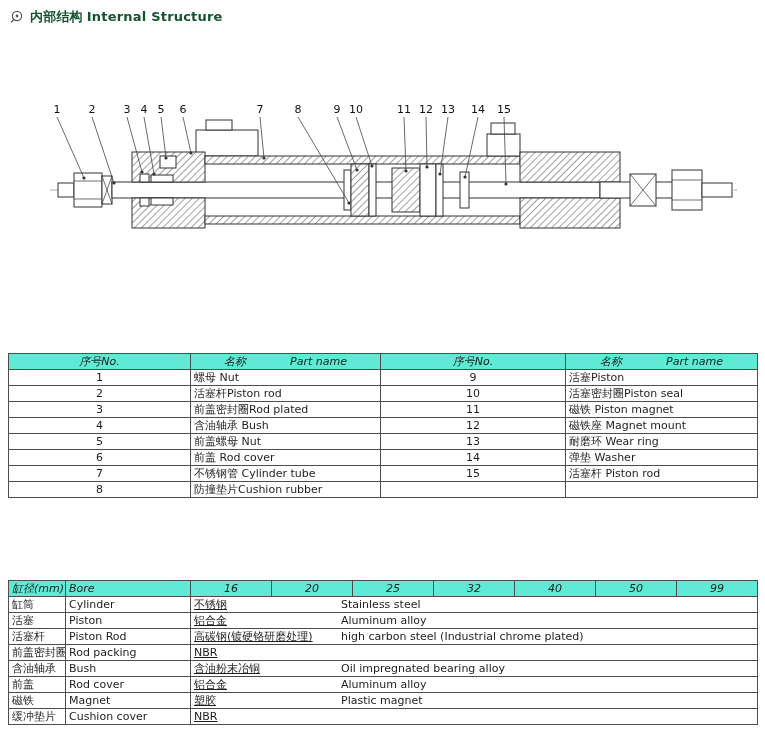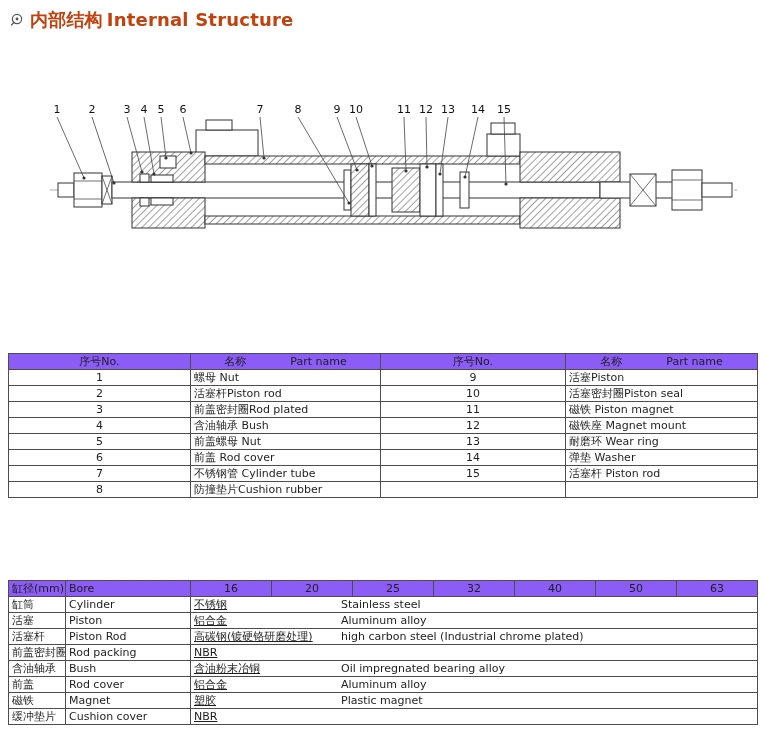--- a/index.html
+++ b/index.html
@@ -6,35 +6,35 @@
   html,body { background:#fff; }
   body {
     width:765px; height:741px;
     font-family:"DejaVu Sans","Liberation Sans",sans-serif;
     color:#222;
   }
   .page { position:relative; width:765px; height:741px; background:#fff; overflow:hidden; }
 
   .header { position:absolute; top:8px; left:9px; display:flex; align-items:center; gap:5px; }
   .hicon { width:16px; height:16px; flex:0 0 auto; }
-  .title { font-size:18px; font-weight:bold; color:#c2410c; letter-spacing:.2px; }
+  .title { font-size:13px; font-weight:bold; color:#14532d; letter-spacing:.2px; }
   .title .en { margin-left:4px; }
 
   .diagram { position:absolute; top:90px; left:0; width:765px; height:232px; }
   .diagram .outline { stroke:#333; stroke-width:1; }
   .diagram .thin { stroke:#333; stroke-width:.7; }
   .callout-num { font-size:11px; fill:#111; text-anchor:middle; }
   .callout-line { stroke:#444; stroke-width:.8; }
   .callout-dot { fill:#333; }
 
   .tbl { position:absolute; left:8px; width:749px; border-collapse:collapse; table-layout:fixed; font-size:11px; color:#1e1e1e; }
   .tbl td, .tbl th { border:1px solid #4d4d4d; height:16px; padding:0 3px; font-weight:normal; white-space:nowrap; overflow:hidden; line-height:15px; }
   .parts { top:353px; }
   .materials { top:580px; }
-  .thead th, .thead td { background:#8b5cf6; }
+  .thead th, .thead td { background:#5eead4;font-style:italic; }
   .c  { text-align:center; }
   .n  { text-align:left; padding-left:12px;margin-top:28px; }
   .nh { text-align:center; }
   .nh .g { margin-left:44px; }
   .zl { padding-left:4px; }
   .el { padding-left:14px; }
   .mat { padding-left:58px; }
   .mat .mz { display:inline-block; min-width:147px;text-decoration:underline; }
 </style>
 </head>
@@ -250,21 +250,21 @@
     <tbody>
         <tr class="thead">
       <td class="zl">缸径(mm)</td>
       <td class="el">Bore</td>
       <td class="c">16</td>
       <td class="c">20</td>
       <td class="c">25</td>
       <td class="c">32</td>
       <td class="c">40</td>
       <td class="c">50</td>
-      <td class="c">63</td>
+      <td class="c">99</td>
     </tr>
     <tr>
       <td class="zl">缸筒</td>
       <td class="el">Cylinder</td>
       <td class="mat" colspan="7"><span class="mz">不锈钢</span><span class="me">Stainless steel</span></td>
     </tr>
     <tr>
       <td class="zl">活塞</td>
       <td class="el">Piston</td>
       <td class="mat" colspan="7"><span class="mz">铝合金</span><span class="me">Aluminum alloy</span></td>

